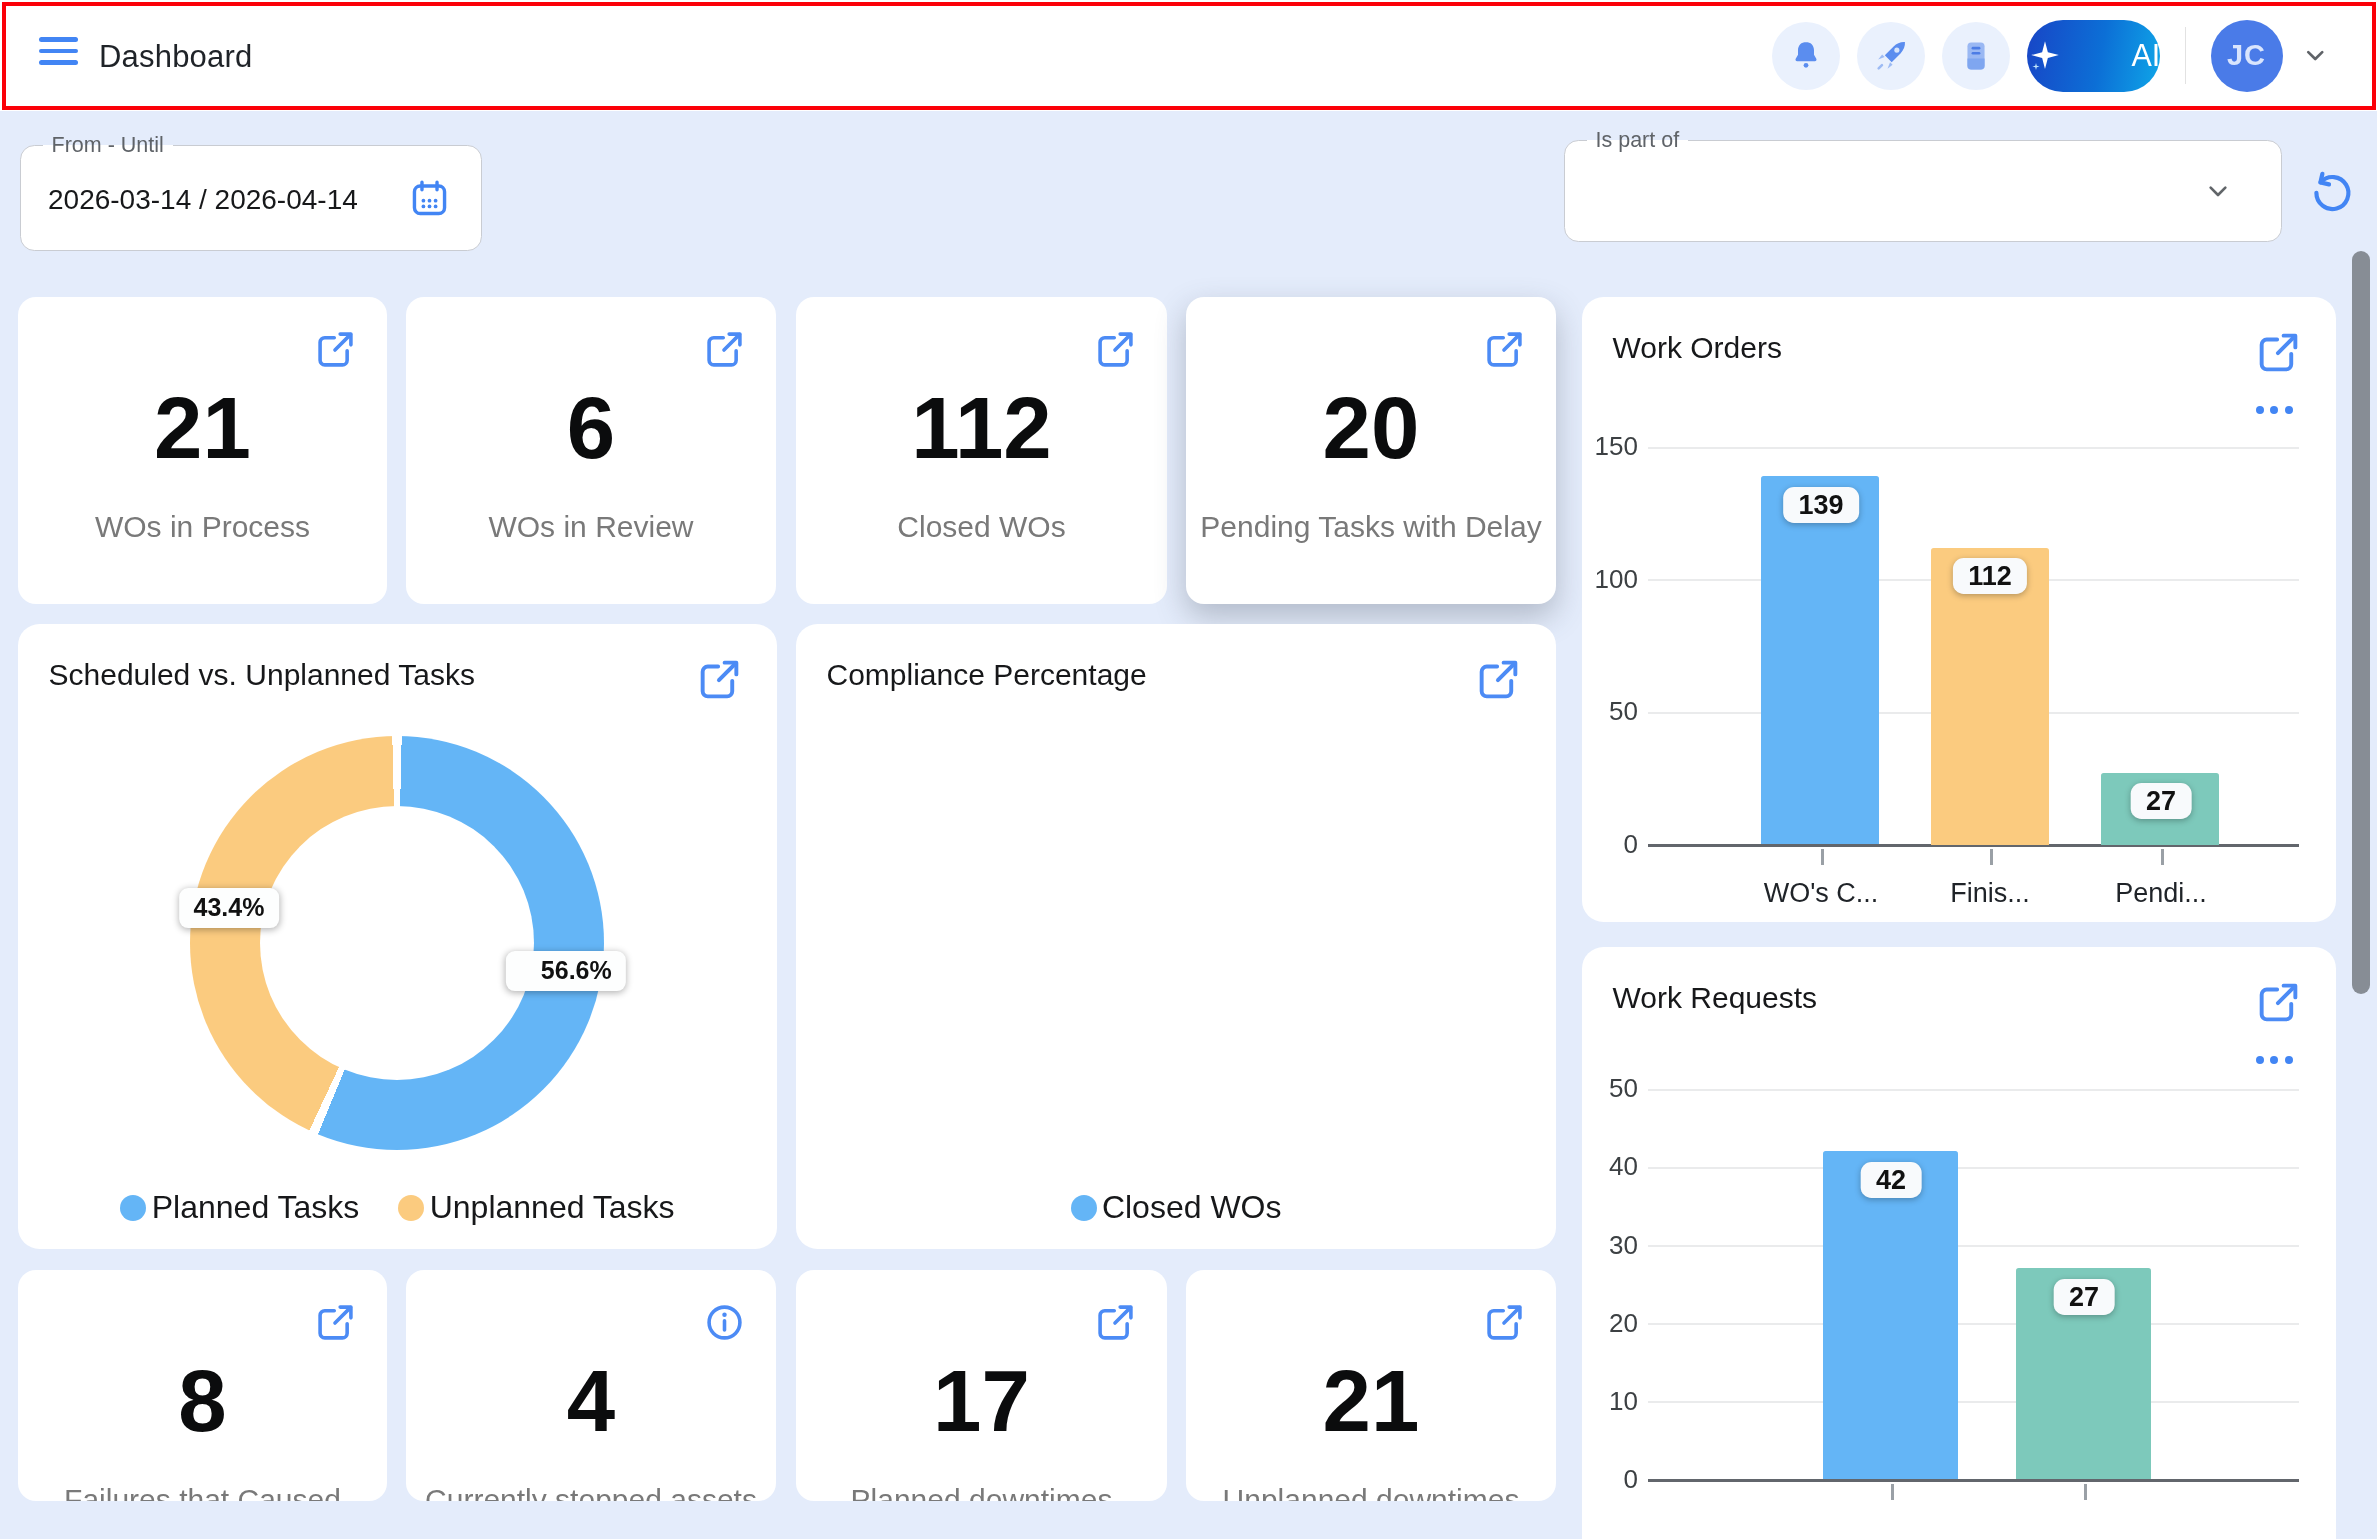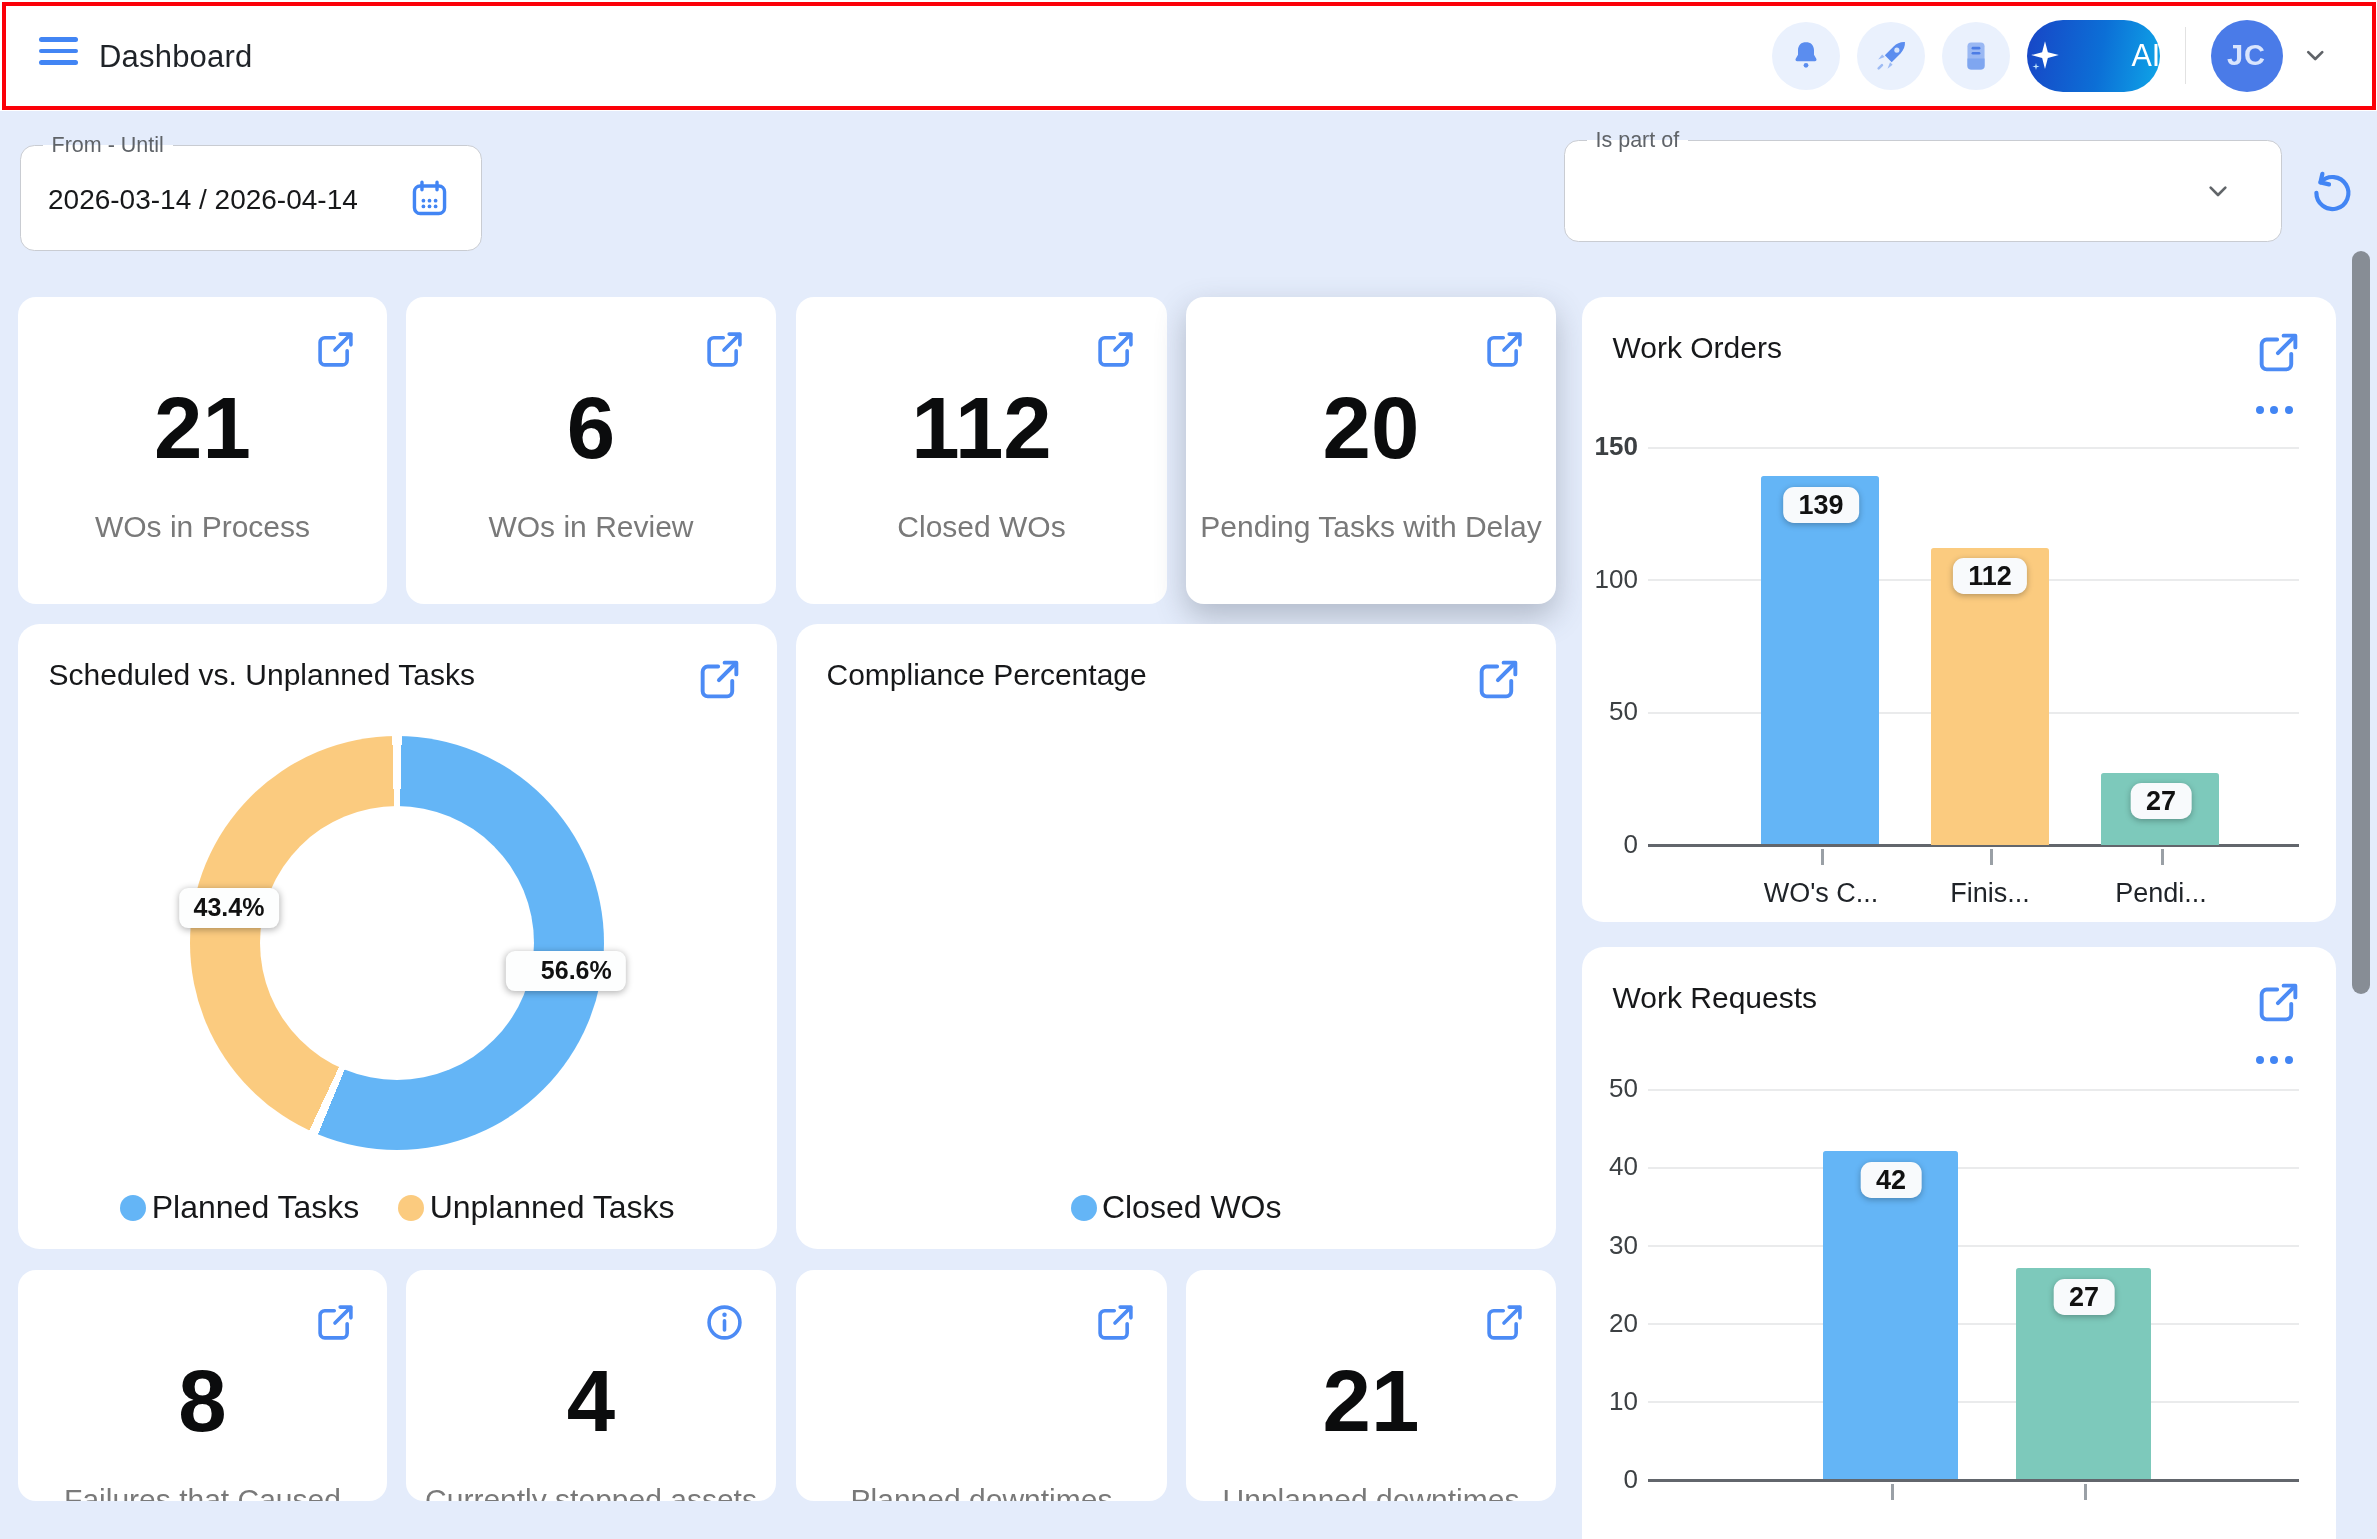--- a/index.html
+++ b/index.html
@@ -214,20 +214,21 @@
         </svg>
         <div class="num">4</div>
         <div class="lbl">Currently stopped assets</div>
       </div>
       <div class="kpi" style="left: 796px; top: 1270px; width: 371px; height: 231px;">
         <svg class="corner" viewBox="0 0 24 24">
           <path d="M18.5 12.7V18a2.6 2.6 0 0 1-2.6 2.6H6A2.6 2.6 0 0 1 3.4 18V8A2.6 2.6 0 0 1 6 5.4h5.3" fill="none" stroke="currentColor" stroke-width="2" stroke-linecap="round"></path>
           <path d="M14.6 3.4h6v6" fill="none" stroke="currentColor" stroke-width="2" stroke-linecap="round" stroke-linejoin="round"></path>
           <path d="M20.3 3.7l-8.6 8.6" stroke="currentColor" stroke-width="2" stroke-linecap="round"></path>
         </svg>
+        <div class="num">17</div>
         <div class="lbl">Planned downtimes</div>
       </div>
       <div class="kpi" style="left: 1186px; top: 1270px; width: 370px; height: 231px;">
         <svg class="corner" viewBox="0 0 24 24">
           <path d="M18.5 12.7V18a2.6 2.6 0 0 1-2.6 2.6H6A2.6 2.6 0 0 1 3.4 18V8A2.6 2.6 0 0 1 6 5.4h5.3" fill="none" stroke="currentColor" stroke-width="2" stroke-linecap="round"></path>
           <path d="M14.6 3.4h6v6" fill="none" stroke="currentColor" stroke-width="2" stroke-linecap="round" stroke-linejoin="round"></path>
           <path d="M20.3 3.7l-8.6 8.6" stroke="currentColor" stroke-width="2" stroke-linecap="round"></path>
         </svg>
         <div class="num">21</div>
         <div class="lbl">Unplanned downtimes</div>
@@ -285,21 +286,21 @@
         <i></i>
         <i></i>
       </div>
     <div class="chart-body">
         <div class="ytick" style="top:533px;">0</div>
         <div class="grid" style="left:66px; width:651px; top:415px;"></div>
         <div class="ytick" style="top:400px;">50</div>
         <div class="grid" style="left:66px; width:651px; top:282px;"></div>
         <div class="ytick" style="top:268px;">100</div>
         <div class="grid" style="left:66px; width:651px; top:150px;"></div>
-        <div class="ytick" style="top:135px;font-weight:bold;">150</div>
+        <div class="ytick" style="top:135px;">150</div>
         <div class="baseline" style="left:66px; width:651px; top:547px;"></div>
         <div class="bar" style="left:179px; top:179px; width:118px; height:368px; background:#64B5F6;"></div>
         <div class="val-badge" style="left:239px; top:190px;">139</div>
         <div class="xtick" style="left:239px; top:552px; height:16px;"></div>
         <div class="xlabel" style="left:239px; top:581px;">WO's C...</div>
         <div class="bar" style="left:349px; top:251px; width:118px; height:297px; background:#FBCB7F;"></div>
         <div class="val-badge" style="left:408px; top:261px;">112</div>
         <div class="xtick" style="left:408px; top:552px; height:16px;"></div>
         <div class="xlabel" style="left:408px; top:581px;">Finis...</div>
         <div class="bar" style="left:519px; top:476px; width:118px; height:72px; background:#7DC9BB;"></div>

